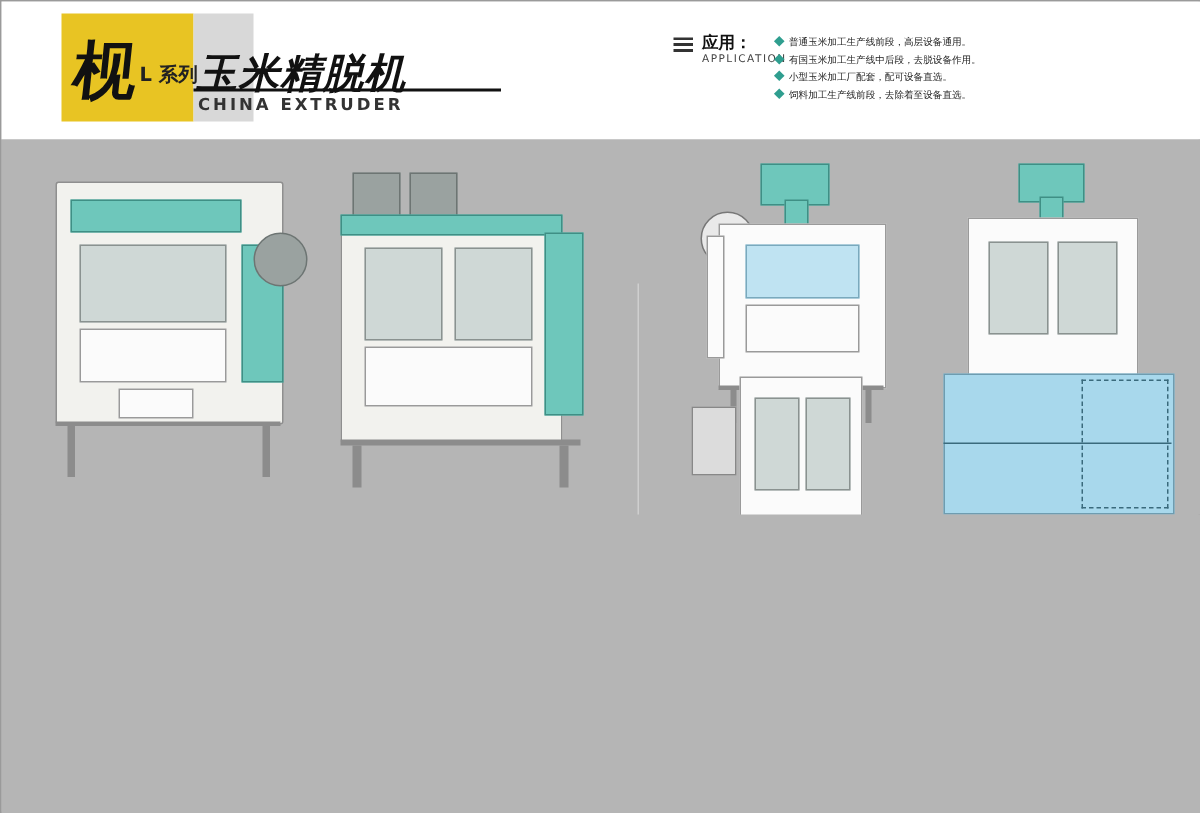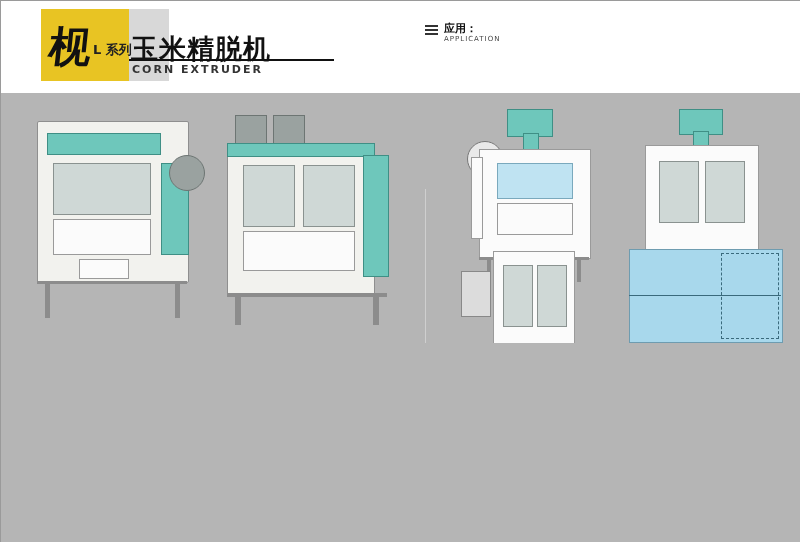--- a/index.html
+++ b/index.html
@@ -23,28 +23,28 @@
     position:absolute;left:48px;top:18px;
     font-family:"DejaVu Serif","Liberation Serif",serif;
     font-size:42px;font-weight:bold;color:#111;letter-spacing:-2px;
     transform:skewX(-6deg);
   }
   .logo-sub{
     position:absolute;left:92px;top:40px;font-size:13px;color:#222;font-weight:bold;
   }
   .title-cn{
     position:absolute;left:130px;top:30px;
-    font-size:27px;font-weight:bold;color:#111;letter-spacing:1px;
+    font-size:27px;font-weight:bold;color:#111;letter-spacing:1px;font-style:italic;
   }
   .title-en{
     position:absolute;left:131px;top:62px;
     font-size:11px;color:#333;letter-spacing:2px;font-weight:bold;
   }
   .title-rule{position:absolute;left:128px;top:58px;width:205px;height:2px;background:#111;}
-  .app-block{position:absolute;left:424px;top:22px;width:250px;}
+  .app-block{position:absolute;left:448px;top:22px;width:250px;}
   .app-head{display:flex;align-items:flex-start;gap:6px;}
   .hash{
     width:13px;height:13px;margin-top:2px;
     background:
       linear-gradient(to bottom,#333 0 2px,transparent 2px 4px,#333 4px 6px,transparent 6px 8px,#333 8px 10px,transparent 10px 13px);
   }
   .app-cn{font-size:11px;font-weight:bold;color:#111;line-height:12px;}
   .app-en{font-size:7px;color:#444;letter-spacing:1px;}
   .app-list{position:absolute;left:516px;top:22px;}
   .app-item{font-size:6.4px;color:#222;line-height:11.5px;white-space:nowrap;}
@@ -81,30 +81,36 @@
 
 <div id="page">
 
   <div class="header">
     <div class="hdr-yellow"></div>
     <div class="hdr-grey"></div>
     <div class="logo-cn">枧</div>
     <div class="logo-sub">L 系列</div>
     <div class="title-rule"></div>
     <div class="title-cn">玉米精脱机</div>
-    <div class="title-en">CORN EXTRUDER</div>
+    <div class="title-en">CHINA EXTRUDER</div>
 
     <div class="app-block">
       <div class="app-head">
         <div class="hash"></div>
         <div>
           <div class="app-cn">应用：</div>
           <div class="app-en">APPLICATION</div>
         </div>
       </div>
+    </div>
+    <div class="app-list">
+      <div class="app-item"><span class="dot"></span><span>普通玉米加工生产线前段，高层设备通用。</span></div>
+      <div class="app-item"><span class="dot"></span><span>有国玉米加工生产线中后段，去脱设备作用。</span></div>
+      <div class="app-item"><span class="dot"></span><span>小型玉米加工厂配套，配可设备直选。</span></div>
+      <div class="app-item"><span class="dot"></span><span>饲料加工生产线前段，去除着至设备直选。</span></div>
     </div>
 
   </div>
 
   <div class="stage">
 
     <div class="mach" style="left:18px;top:18px;width:190px;height:215px;">
       <div class="m-body" style="left:18px;top:10px;width:150px;height:160px;border-radius:2px;"></div>
       <div class="m-teal" style="left:28px;top:22px;width:112px;height:20px;"></div>
       <div class="m-glass" style="left:34px;top:52px;width:96px;height:50px;"></div>

